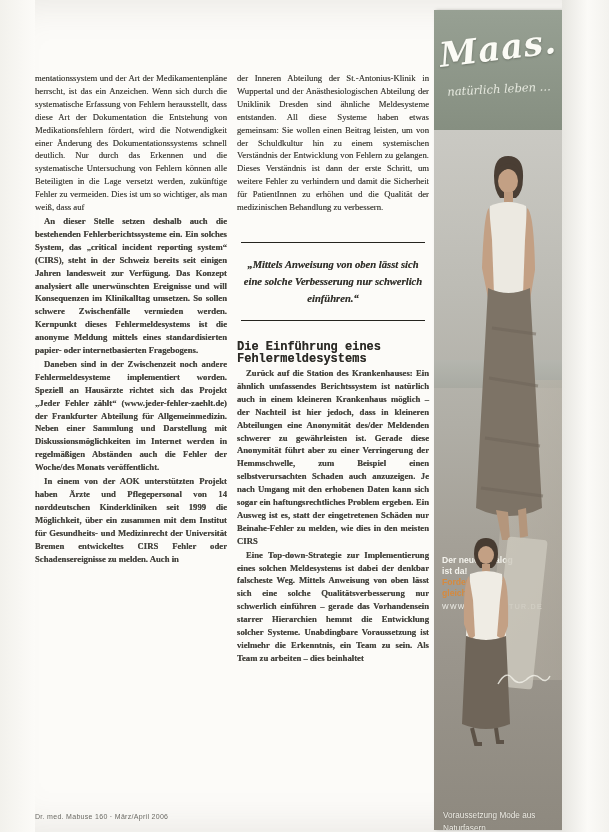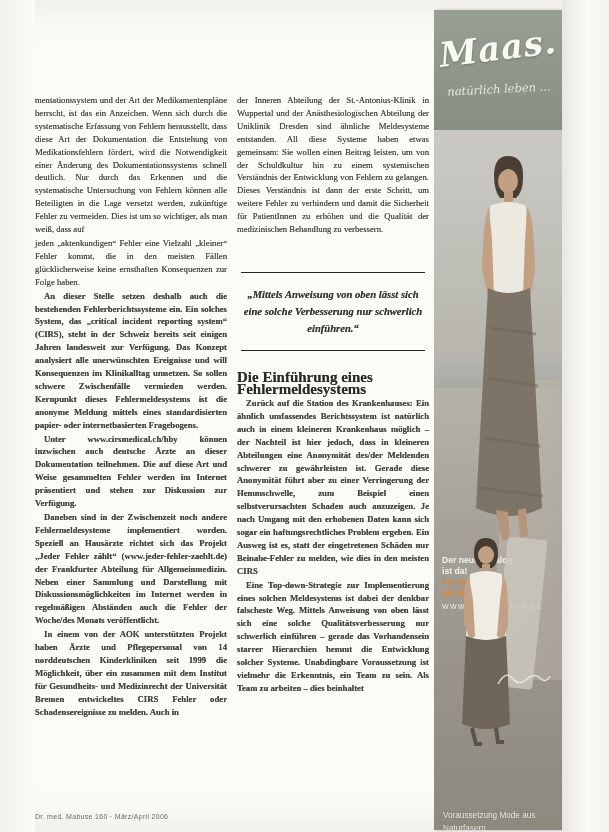--- a/index.html
+++ b/index.html
@@ -1,30 +1,30 @@
 <!DOCTYPE html>
 <html lang="de"><head>
 <meta charset="utf-8">
 <style>
   html,body{margin:0;padding:0;}
   body{background:#e8e7e3;font-family:"Liberation Serif",serif;}
   .page{position:relative;width:609px;height:832px;background:#fcfbf8;overflow:hidden;
         box-shadow:inset 0 0 40px rgba(120,118,110,.18);}
   
-  .col{position:absolute;top:94px;width:192px;font-size:8.7px;line-height:12.9px;
+  .col{position:absolute;top:72px;width:192px;font-size:8.7px;line-height:12.9px;
        text-align:justify;color:#45443f;text-shadow:0 0 .5px rgba(70,68,60,.75);}
   .col p{margin:0 0 1px 0;}
   .col p.ind{text-indent:9px;font-weight:bold;}
   .col1{left:35px;}
   .col2{left:237px;}
-  .pullquote{margin:36px 4px 20px 4px;padding:13px 2px;border-top:1.6px solid #25241f;
+  .pullquote{margin:28px 4px 20px 4px;padding:13px 2px;border-top:1.6px solid #25241f;
        border-bottom:1.6px solid #25241f;font-style:italic;font-weight:bold;
        font-size:10.6px;line-height:17px;text-align:center;color:#33322d;}
-  .subhead{font-family:Liberation Serif, serif;font-weight:bold;font-style:normal;
-       font-size:15px;line-height:12.5px;text-align:left;color:#2b2a26;margin:14px 0 6px 0;}
+  .subhead{font-family:Liberation Mono, monospace;font-weight:bold;font-style:normal;
+       font-size:12px;line-height:12.5px;text-align:left;color:#2b2a26;margin:14px 0 6px 0;}
   .footerline{position:absolute;left:35px;top:813px;font-family:"Liberation Sans",sans-serif;
        font-size:7px;color:#6b6a64;letter-spacing:.3px;}
   
   .ad{position:absolute;left:434px;top:10px;width:128px;height:820px;overflow:hidden;
       box-shadow:2px 0 3px rgba(90,88,80,.35);}
   .ad-header{position:absolute;left:0;top:0;width:100%;height:120px;
       background:linear-gradient(#97a093,#868f81);}
   .brand{position:absolute;left:2px;top:18px;width:124px;text-align:center;
       font-family:"DejaVu Serif",serif;font-style:italic;font-weight:bold;font-size:34px;
       color:#fbfbf5;transform:rotate(-7deg);letter-spacing:1px;
@@ -55,23 +55,21 @@
 </style>
 </head>
 <body>
 
 <div class="page">
 
   <div class="scan-strip"></div>
 
   <div class="col col1">
     <p>mentationssystem und der Art der Medikamentenpläne herrscht, ist das ein Anzeichen. Wenn sich durch die systematische Erfassung von Fehlern herausstellt, dass diese Art der Dokumentation die Entstehung von Medikationsfehlern fördert, wird die Notwendigkeit einer Änderung des Dokumentationssystems schnell deutlich. Nur durch das Erkennen und die systematische Untersuchung von Fehlern können alle Beteiligten in die Lage versetzt werden, zukünftige Fehler zu vermeiden. Dies ist um so wichtiger, als man weiß, dass auf</p>
-    <p>jeden „aktenkundigen“ Fehler eine Vielzahl „kleiner“ Fehler kommt, die in den meisten Fällen glücklicherweise keine ernsthaften Konsequenzen zur Folge haben.</p>
     <p class="ind">An dieser Stelle setzen deshalb auch die bestehenden Fehlerberichtssysteme ein. Ein solches System, das „critical incident reporting system“ (CIRS), steht in der Schweiz bereits seit einigen Jahren landesweit zur Verfügung. Das Konzept analysiert alle unerwünschten Ereignisse und will Konsequenzen im Klinikalltag umsetzen. So sollen schwere Zwischenfälle vermieden werden. Kernpunkt dieses Fehlermeldesystems ist die anonyme Meldung mittels eines standardisierten papier- oder internetbasierten Fragebogens.</p>
-    <p class="ind">Unter www.cirsmedical.ch/hby können inzwischen auch deutsche Ärzte an dieser Dokumentation teilnehmen. Die auf diese Art und Weise gesammelten Fehler werden im Internet präsentiert und stehen zur Diskussion zur Verfügung.</p>
     <p class="ind">Daneben sind in der Zwischenzeit noch andere Fehlermeldesysteme implementiert worden. Speziell an Hausärzte richtet sich das Projekt „Jeder Fehler zählt“ (www.jeder-fehler-zaehlt.de) der Frankfurter Abteilung für Allgemeinmedizin. Neben einer Sammlung und Darstellung mit Diskussionsmöglichkeiten im Internet werden in regelmäßigen Abständen auch die Fehler der Woche/des Monats veröffentlicht.</p>
     <p class="ind">In einem von der AOK unterstützten Projekt haben Ärzte und Pflegepersonal von 14 norddeutschen Kinderkliniken seit 1999 die Möglichkeit, über ein zusammen mit dem Institut für Gesundheits- und Medizinrecht der Universität Bremen entwickeltes CIRS Fehler oder Schadensereignisse zu melden. Auch in</p>
   </div>
 
   <div class="col col2">
     <p>der Inneren Abteilung der St.-Antonius-Klinik in Wuppertal und der Anästhesiologischen Abteilung der Uniklinik Dresden sind ähnliche Meldesysteme entstanden. All diese Systeme haben etwas gemeinsam: Sie wollen einen Beitrag leisten, um von der Schuldkultur hin zu einem systemischen Verständnis der Entwicklung von Fehlern zu gelangen. Dieses Verständnis ist dann der erste Schritt, um weitere Fehler zu verhindern und damit die Sicherheit für PatientInnen zu erhöhen und die Qualität der medizinischen Behandlung zu verbessern.</p>
     <div class="pullquote">„Mittels Anweisung von oben lässt sich eine solche Verbesserung nur schwerlich einführen.“</div>
     <p class="subhead">Die Einführung eines Fehlermeldesystems</p>
     <p class="ind">Zurück auf die Station des Krankenhauses: Ein ähnlich umfassendes Berichtssystem ist natürlich auch in einem kleineren Krankenhaus möglich – der Nachteil ist hier jedoch, dass in kleineren Abteilungen eine Anonymität des/der Meldenden schwerer zu gewährleisten ist. Gerade diese Anonymität führt aber zu einer Verringerung der Hemmschwelle, zum Beispiel einen selbstverursachten Schaden auch anzuzeigen. Je nach Umgang mit den erhobenen Daten kann sich sogar ein haftungsrechtliches Problem ergeben. Ein Ausweg ist es, statt der eingetretenen Schäden nur Beinahe-Fehler zu melden, wie dies in den meisten CIRS</p>
     <p class="ind">Eine Top-down-Strategie zur Implementierung eines solchen Meldesystems ist dabei der denkbar falscheste Weg. Mittels Anweisung von oben lässt sich eine solche Qualitätsverbesserung nur schwerlich einführen – gerade das Vorhandensein starrer Hierarchien hemmt die Entwicklung solcher Systeme. Unabdingbare Voraussetzung ist vielmehr die Erkenntnis, ein Team zu sein. Als Team zu arbeiten – dies beinhaltet</p>

